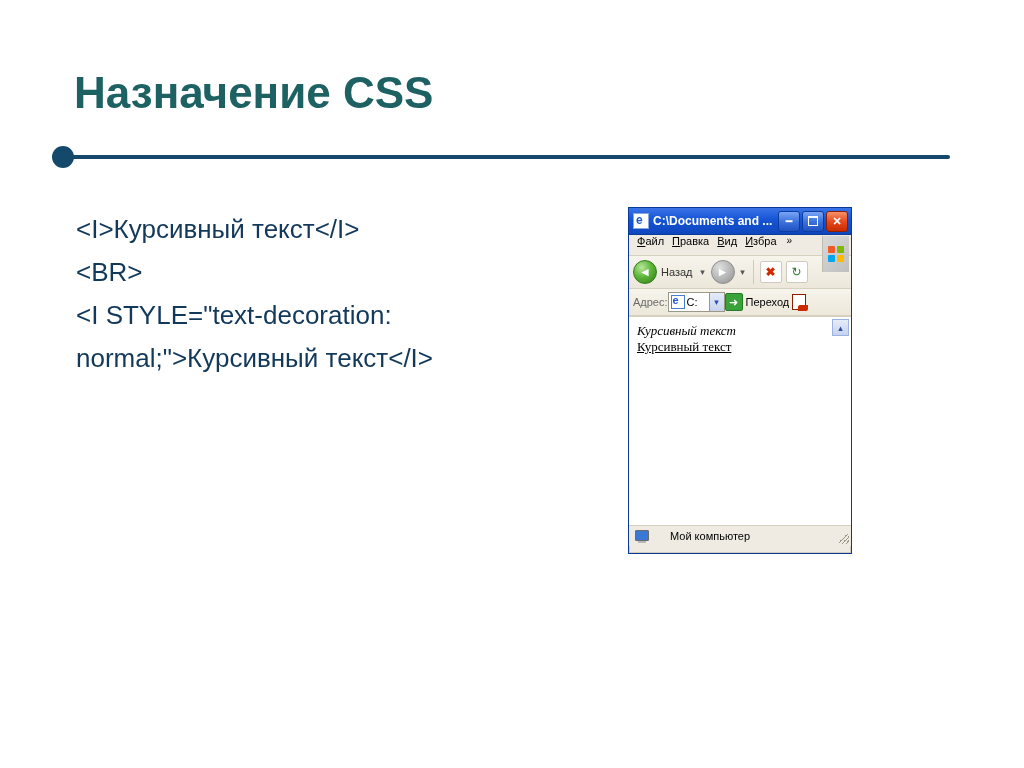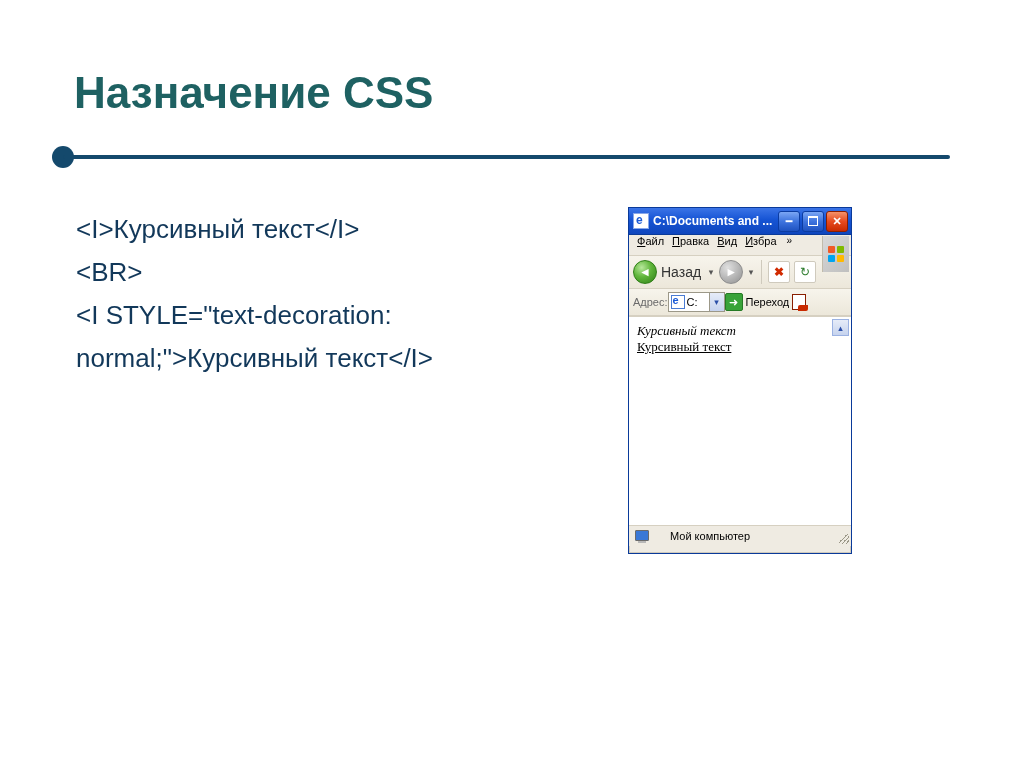--- a/index.html
+++ b/index.html
@@ -211,21 +211,21 @@
   .nav-circle.back {
     background: radial-gradient(circle at 35% 30%, #b8e89c 0%, #5fb53a 45%, #2f7f17 100%);
     border: 1px solid #2f7f17;
   }
   .nav-circle.fwd {
     background: radial-gradient(circle at 35% 30%, #e0e0e0 0%, #b8b8b8 50%, #8f8f8f 100%);
     border: 1px solid #8f8f8f;
   }
   .nav-label {
     color: #333;
-    font-size: 14px;
+    font-size: 11px;
     margin-right: 2px;
   }
   .tiny-drop {
     width: 8px;
     color: #555;
     font-size: 9px;
     text-align: center;
   }
   .ie-sep {
     width: 1px;

